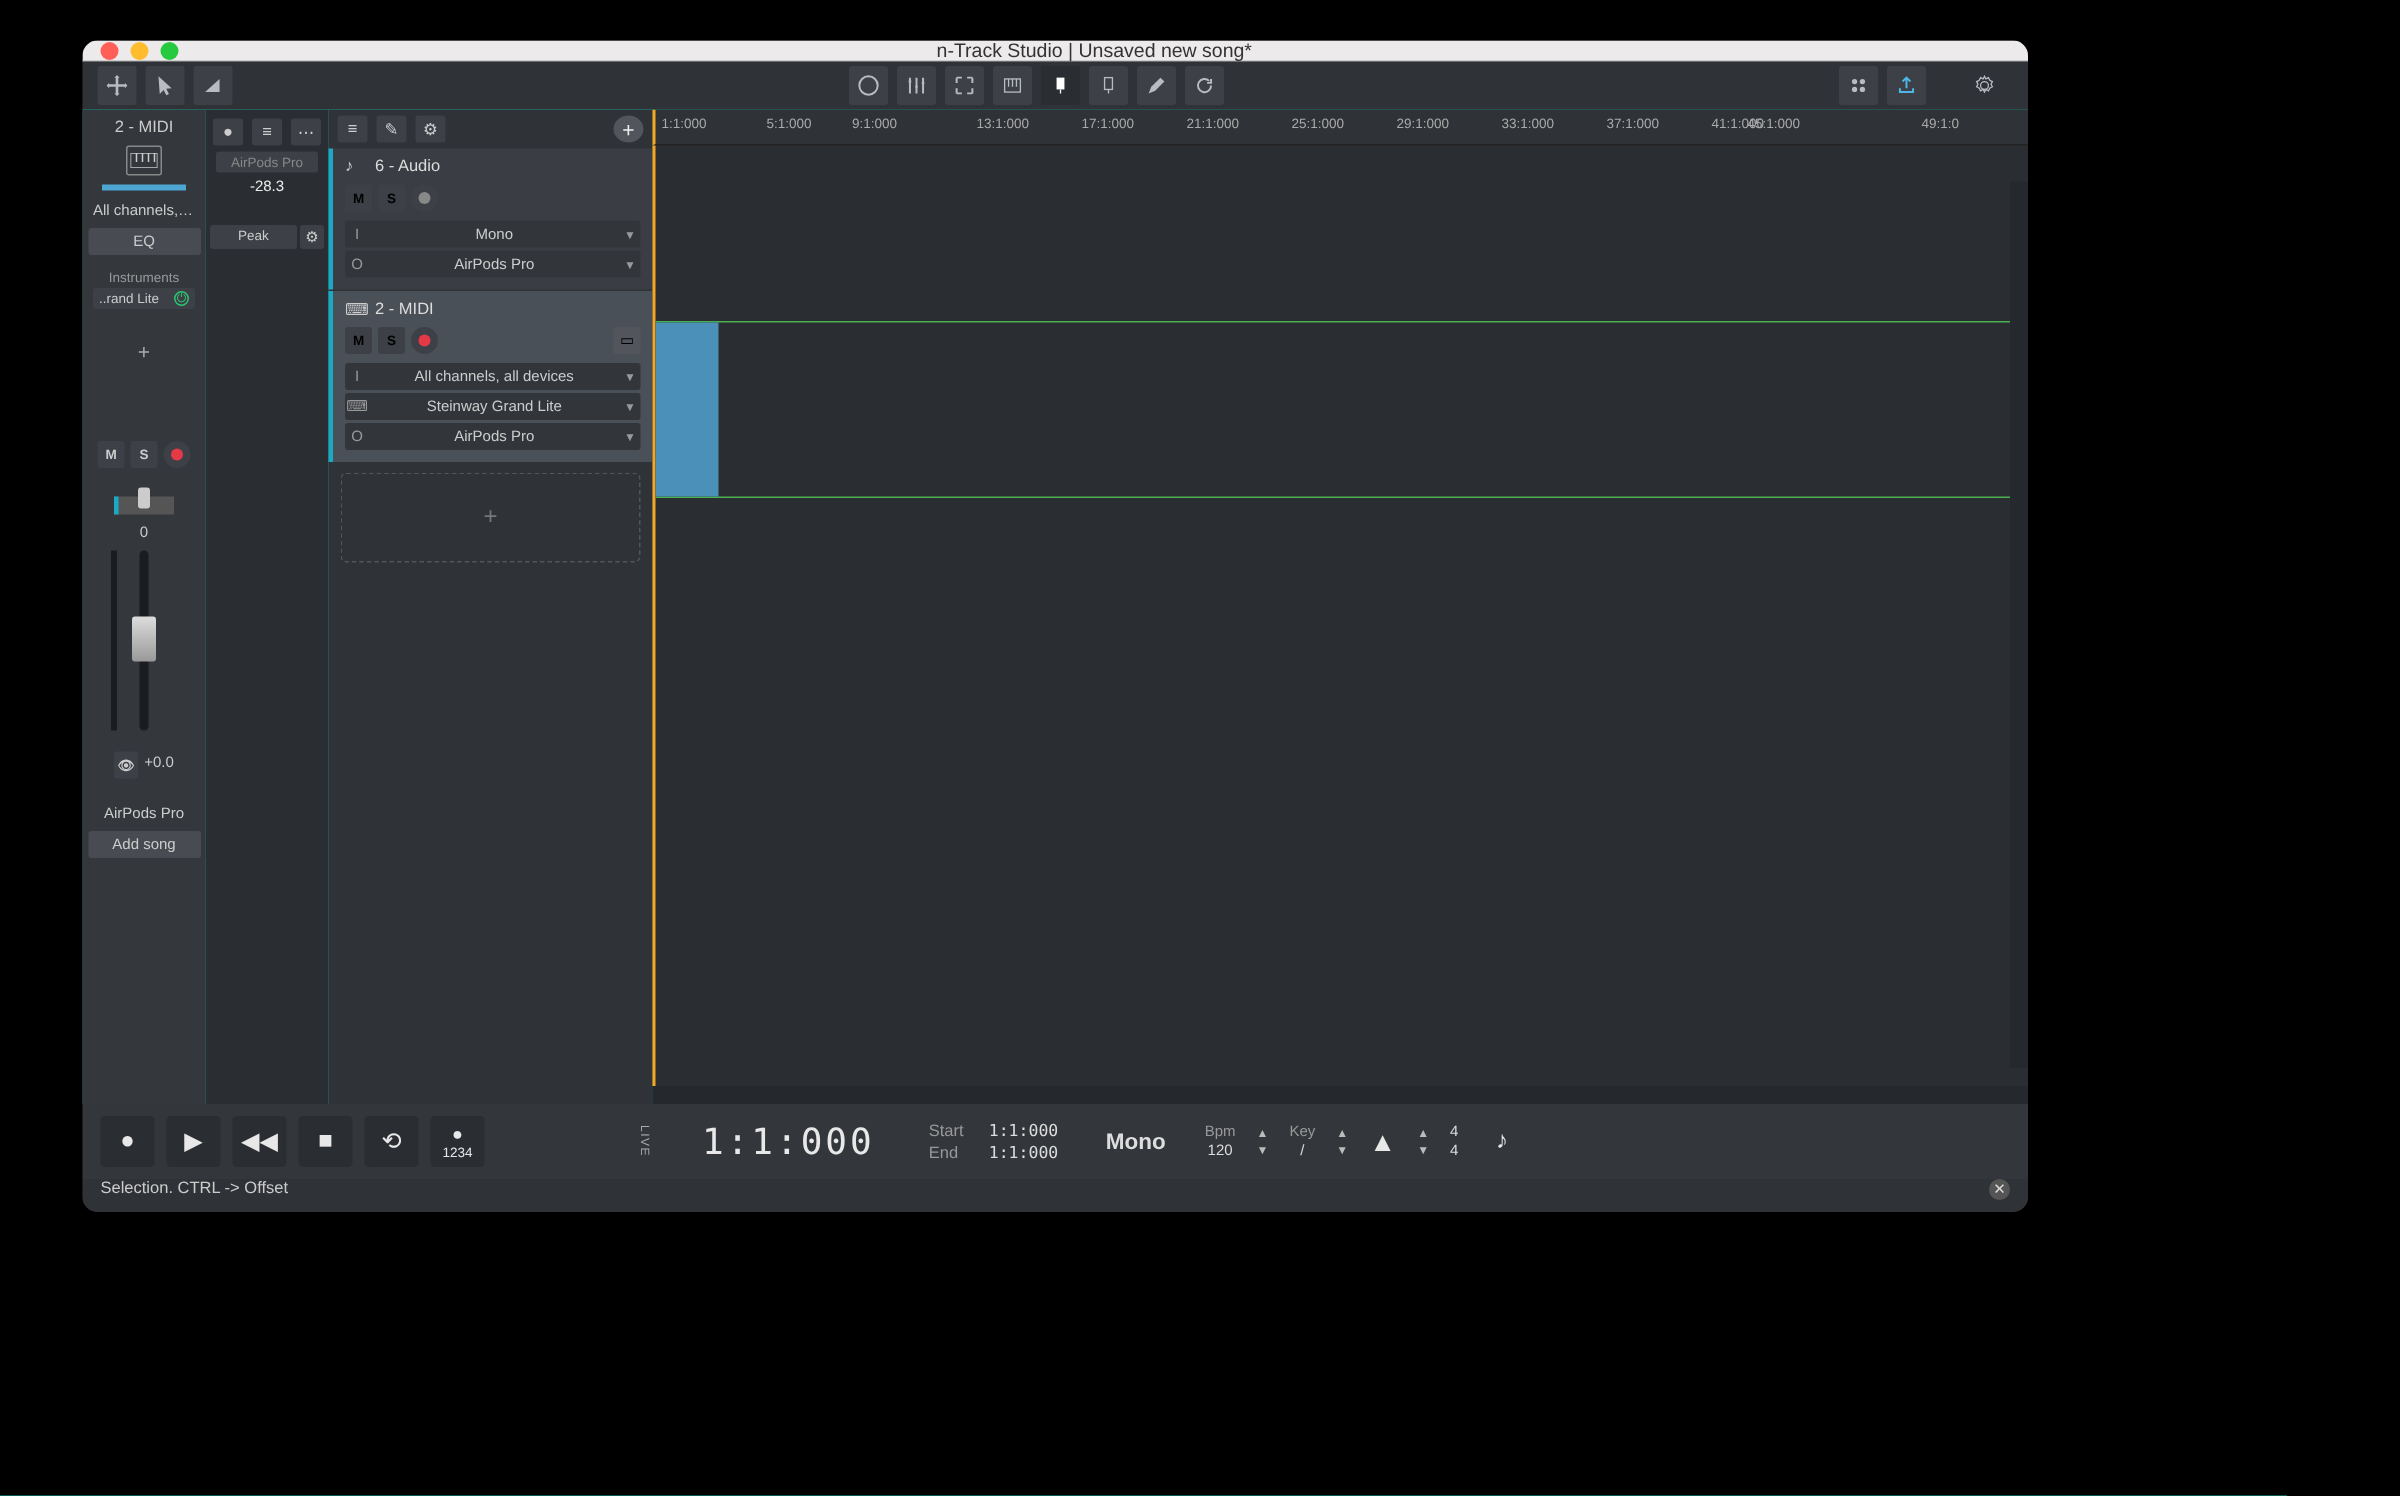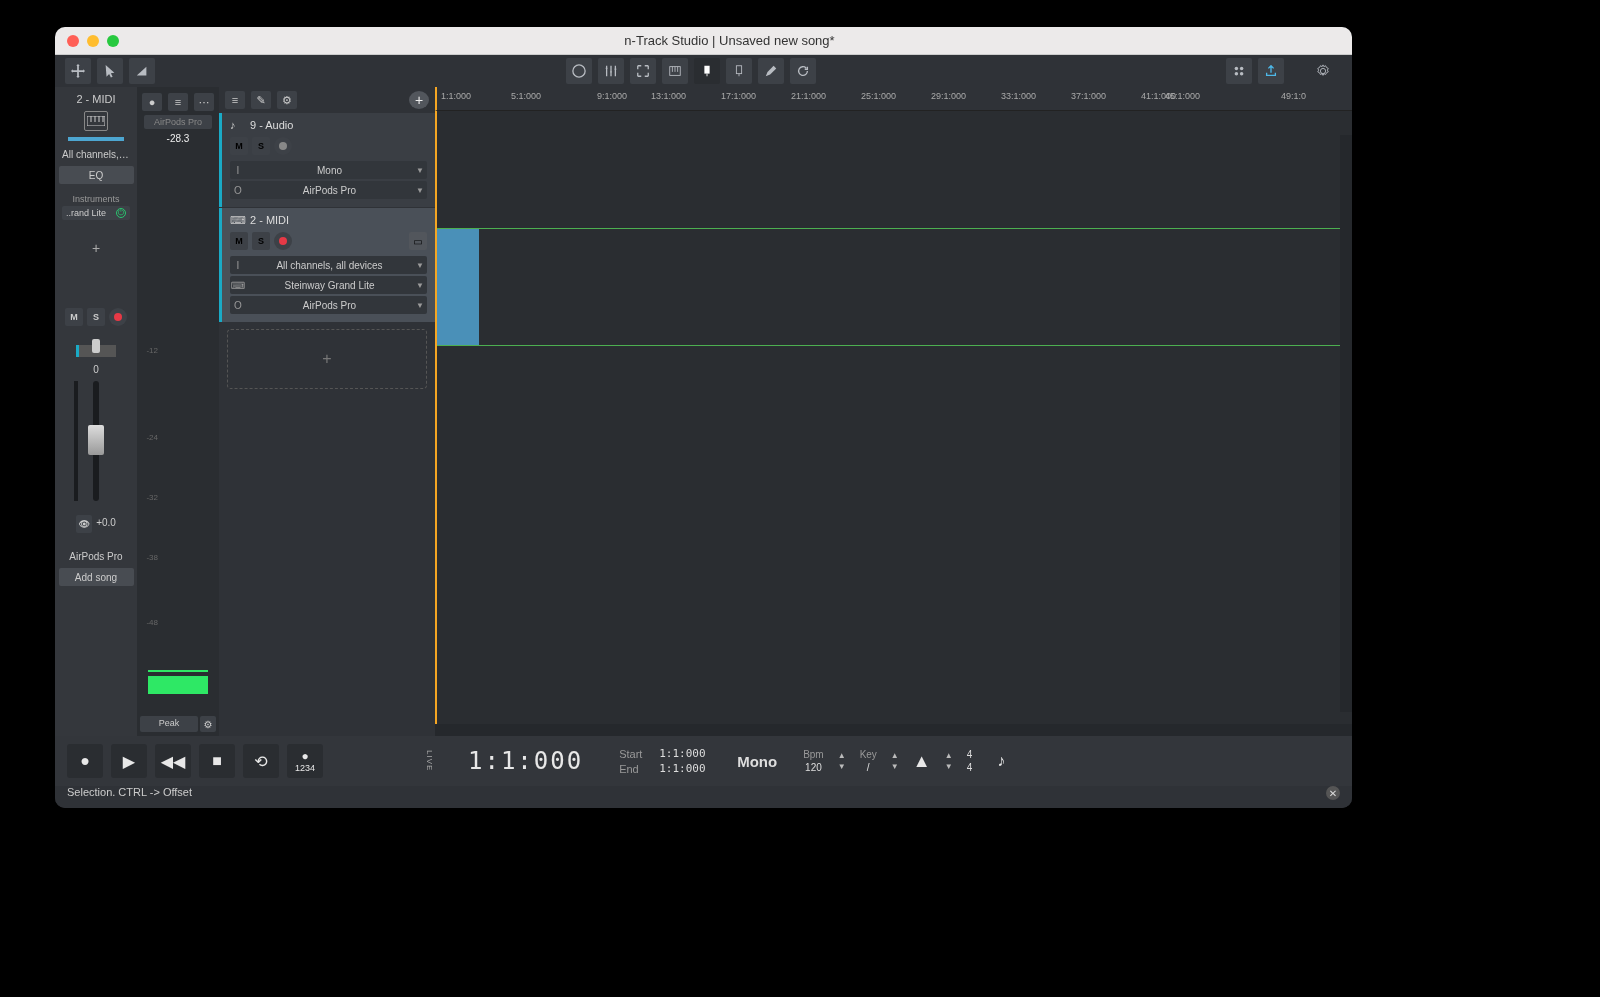--- a/index.html
+++ b/index.html
@@ -1,18 +1,18 @@
 <!DOCTYPE html>
 <html><head>
 <meta charset="utf-8">
 <style>
 * { margin:0; padding:0; box-sizing:border-box; font-family:-apple-system,Helvetica,Arial,sans-serif; user-select:none; }
 body { background:#000; width:1600px; height:997px; overflow:hidden; position:relative; }
 .window { position:absolute; left:55px; top:27px; width:1297px; height:781px; background:#2a2d31; border-radius:10px; overflow:hidden; display:flex; flex-direction:column; box-shadow:0 10px 40px rgba(0,0,0,.8);}
-.titlebar { height:28px; background:#eceaea; display:flex; align-items:center; padding:0 12px; border-bottom:1px solid #ccc;}
+.titlebar { height:14px; background:#eceaea; display:flex; align-items:center; padding:0 12px; border-bottom:1px solid #ccc;}
 .traffic { display:flex; gap:8px; }
 .traffic .dot { width:12px; height:12px; border-radius:50%; }
 .dot.r{background:#ff5f56;} .dot.y{background:#ffbd2e;} .dot.g{background:#27c93f;}
 .titlebar .title { flex:1; text-align:center; font-size:13px; color:#333; font-weight:500;}
 .toolbar { height:32px; background:#2f3237; display:flex; align-items:center; padding:0 10px; }
 .tbtn { width:26px; height:26px; background:#3d4147; margin-right:6px; border-radius:2px; display:flex; align-items:center; justify-content:center; color:#b8bcc2; font-size:14px; cursor:pointer;}
 .tspacer{flex:1;}
 .content { flex:1; display:flex; overflow:hidden; background:#14b8a6;}
 
 .strip { width:82px; background:#34373c; display:flex; flex-direction:column; align-items:center; padding:4px 6px; font-size:10px; color:#ccc;}
@@ -236,47 +236,38 @@
     </div>
 
     <div class="metercol">
       <div class="top">
         <div class="sbtn">●</div>
         <div class="sbtn">≡</div>
         <div class="sbtn">⋯</div>
       </div>
       <div class="device">AirPods Pro</div>
       <div class="db">-28.3</div>
-      <div class="big-meter">
-        <div class="scale" style="top:36%">-12</div>
-        <div class="scale" style="top:52%">-24</div>
-        <div class="scale" style="top:63%">-32</div>
-        <div class="scale" style="top:74%">-38</div>
-        <div class="scale" style="top:86%">-48</div>
-        <div class="peak"></div>
-        <div class="bar"></div>
-      </div>
       <div class="peak-row">
         <div class="pk">Peak</div>
         <div class="cog">⚙</div>
       </div>
     </div>
 
     <div class="trackpanel">
       <div class="tp-head">
         <div class="hb">≡</div>
         <div class="hb">✎</div>
         <div class="hb">⚙</div>
         <div class="addb">+</div>
       </div>
 
       <div class="track">
         <div class="thead">
           <span class="ticon">♪</span>
-          <span>9 - Audio</span>
+          <span>6 - Audio</span>
         </div>
         <div class="controls">
           <div class="msbtn">M</div>
           <div class="msbtn">S</div>
           <div class="recbtn">
               <div class="dg"></div>
             </div>
         </div>
         <div class="drop">
             <span class="lbl">I</span>
@@ -320,21 +311,21 @@
           </div>
       </div>
 
       <div class="add-track">+</div>
     </div>
 
     <div class="timeline">
       <div class="ruler">
         <span class="tick" style="left:4px">1:1:000</span>
         <span class="tick" style="left:74px">5:1:000</span>
-        <span class="tick" style="left:160px">9:1:000</span>
+        <span class="tick" style="left:131px">9:1:000</span>
         <span class="tick" style="left:214px">13:1:000</span>
         <span class="tick" style="left:284px">17:1:000</span>
         <span class="tick" style="left:354px">21:1:000</span>
         <span class="tick" style="left:424px">25:1:000</span>
         <span class="tick" style="left:494px">29:1:000</span>
         <span class="tick" style="left:564px">33:1:000</span>
         <span class="tick" style="left:634px">37:1:000</span>
         <span class="tick" style="left:704px">41:1:000</span>
         <span class="tick" style="left:728px">45:1:000</span>
         <span class="tick" style="left:844px">49:1:0</span>

